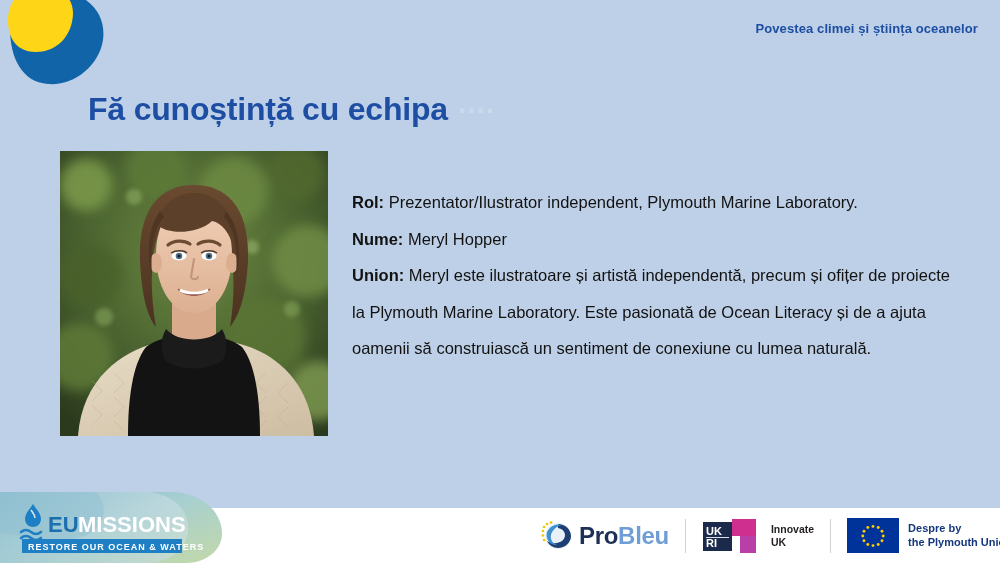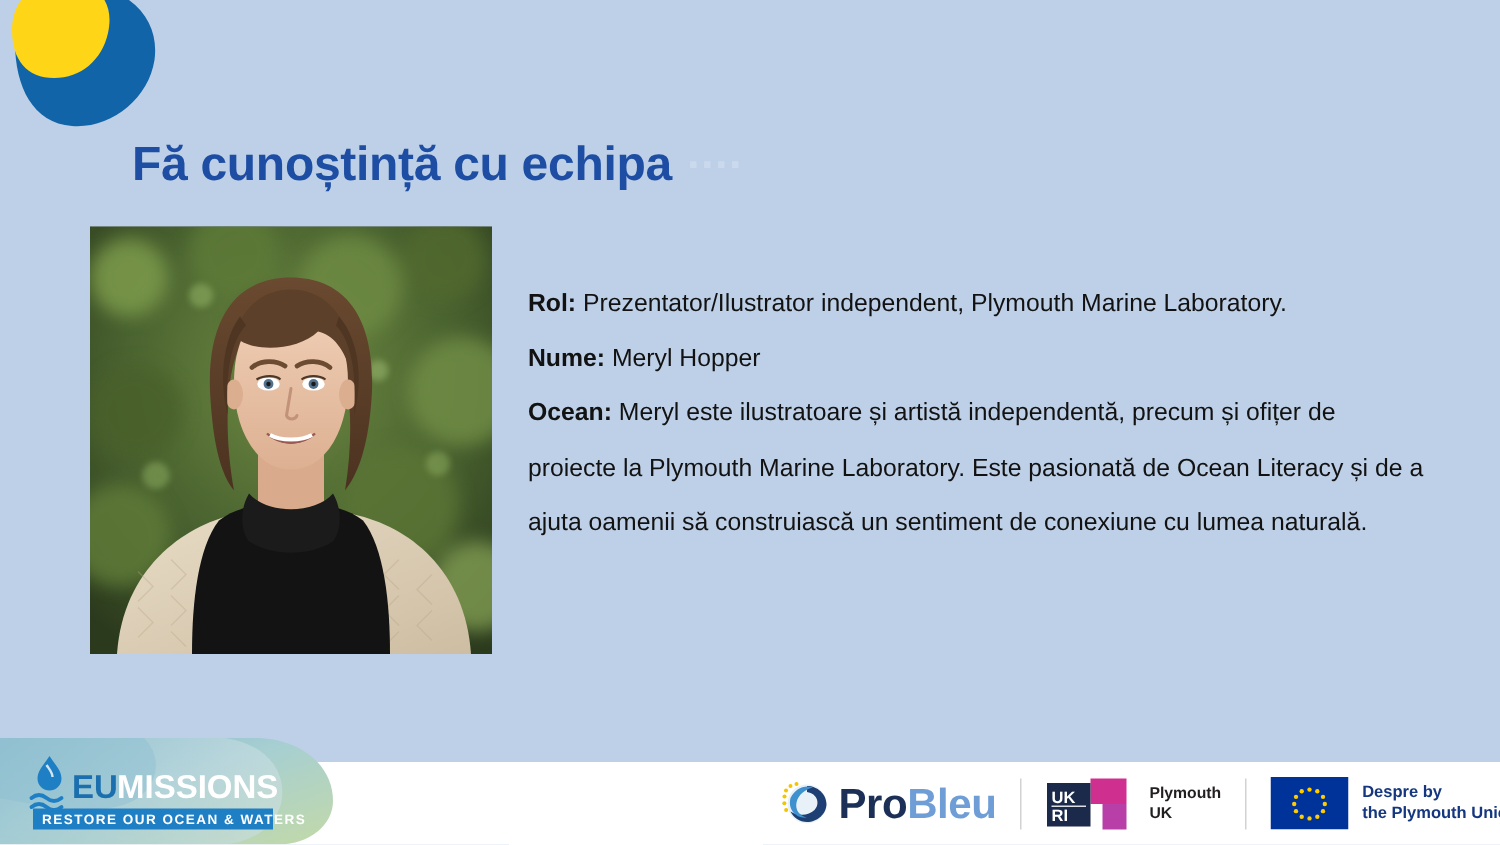--- a/index.html
+++ b/index.html
@@ -54,21 +54,21 @@
 
   
   .footer{position:absolute;left:0;top:508px;width:1000px;height:55px;background:#ffffff;padding-left:20px;}
 
   .eu-missions{position:absolute;left:0;top:-16px;width:222px;height:71px;overflow:hidden;}
   .eu-missions svg{display:block;}
 
   .logo-row{position:absolute;right:8px;top:5px;height:45px;display:flex;align-items:center;gap:16px;}
 
   .probleu{display:flex;align-items:center;gap:6px;}
-  .probleu-word{font-size:28px;font-weight:bold;letter-spacing:-.3px;}
+  .probleu-word{font-size:24px;font-weight:bold;letter-spacing:-.3px;}
   .probleu-word .pro{color:#1b2f57;}
   .probleu-word .bleu{color:#6f9ed6;}
 
   .divider{width:1px;height:34px;background:#d2d2d2;}
 
   .ukri{display:flex;align-items:center;gap:7px;}
   .ukri-text{font-size:10.5px;line-height:12.5px;color:#231f20;font-weight:bold;}
 
   .eu-fund{display:flex;align-items:center;gap:9px;}
   .eu-fund-text{font-size:11px;line-height:13.5px;color:#15377f;font-weight:bold;}
@@ -80,20 +80,21 @@
 
   <div class="canvas">
 
     <div class="brand-mark">
       <svg viewBox="0 0 108 104" width="108" height="104" aria-hidden="true">
         <path d="M8 34 C8 4 34 -12 62 -4 C92 4 104 24 101 46 C97 72 72 92 46 90 C20 88 8 64 8 34 Z" fill="#1164a8"></path>
         <path d="M6 26 C6 2 26 -10 48 -6 C66 -3 74 10 70 28 C66 46 52 58 34 58 C16 58 6 46 6 26 Z" fill="#ffd617"></path>
       </svg>
     </div>
 
+    <div class="header-title">Povestea climei și știința oceanelor</div>
 
     <div class="title-row">
       <div class="slide-title">Fă cunoștință cu echipa</div>
       <div class="title-dots">....</div>
     </div>
 
     <div class="portrait">
       <svg viewBox="0 0 268 285" preserveAspectRatio="xMidYMid slice" aria-hidden="true">
         <defs>
           <radialGradient id="fol" cx="50%" cy="35%" r="75%">
@@ -188,21 +189,21 @@
     </div>
 
     <div class="bio">
       <p>
         <b>Rol:</b><span> Prezentator/Ilustrator independent, Plymouth Marine Laboratory.</span>
       </p>
       <p>
         <b>Nume:</b><span> Meryl Hopper</span>
       </p>
       <p>
-        <b>Ocean:</b><span> Meryl este ilustratoare și artistă independentă, precum și ofițer de proiecte la Plymouth Marine Laboratory. Este pasionată de Ocean Literacy și de a ajuta oamenii să construiască un sentiment de conexiune cu lumea naturală.</span>
+        <b>Union:</b><span> Meryl este ilustratoare și artistă independentă, precum și ofițer de proiecte la Plymouth Marine Laboratory. Este pasionată de Ocean Literacy și de a ajuta oamenii să construiască un sentiment de conexiune cu lumea naturală.</span>
       </p>
     </div>
 
   </div>
 
   <div class="footer">
 
     <div class="eu-missions">
       <svg viewBox="0 0 222 71" width="222" height="71" aria-hidden="true">
         <defs>
@@ -267,21 +268,21 @@
           <rect x="1" y="4" width="29" height="29" fill="#1b2a4b"></rect>
           <g fill="#ffffff" font-family="Liberation Sans, sans-serif" font-weight="bold" font-size="11">
             <text x="4" y="17">UK</text>
             <text x="4" y="29">RI</text>
           </g>
           <g stroke="#ffffff" stroke-width="1" opacity=".85">
             <line x1="4" y1="19.5" x2="27" y2="19.5"></line>
           </g>
         </svg>
         <div class="ukri-text">
-          <div>Plymouth</div>
+          <div>Innovate</div>
           <div>UK</div>
         </div>
       </div>
 
       <div class="divider"></div>
 
       <div class="eu-fund">
         <svg width="52" height="35" viewBox="0 0 52 35" aria-hidden="true">
           <rect width="52" height="35" fill="#003399"></rect>
           <g fill="#ffcc00">

